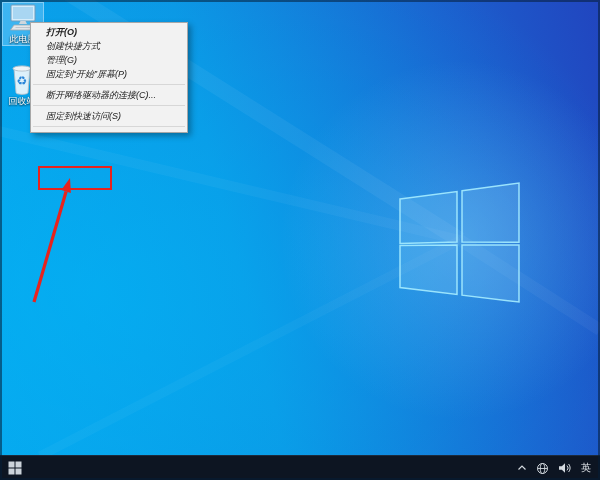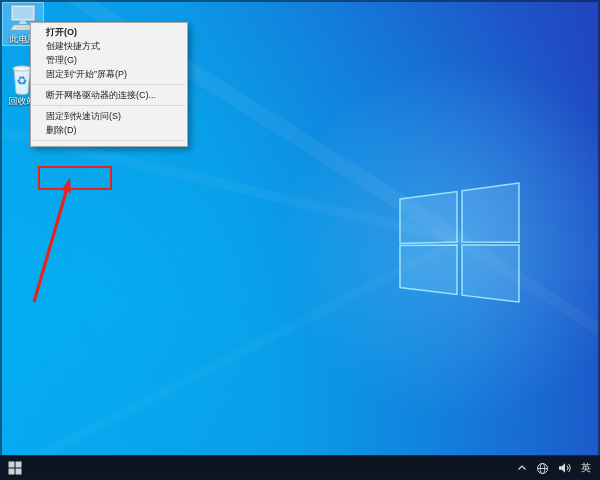--- a/index.html
+++ b/index.html
@@ -35,20 +35,21 @@
     display:block;text-shadow:0 1px 2px rgba(0,0,0,0.75), 0 0 2px rgba(0,0,0,0.4);
     white-space:nowrap;overflow:hidden;
   }
   .icon-glyph{display:block;margin:0 auto;}
   
   .context-menu{
     position:absolute;left:30px;top:22px;width:156px;z-index:5;
     background:#f2f2f2;border:1px solid #a7a7a7;
     box-shadow:3px 3px 6px rgba(0,0,0,0.32);
     padding:2px 0;
+    font-style:italic;
   }
   .menu-item{
     height:14px;line-height:14px;padding-left:15px;padding-right:8px;
     font-size:9px;color:#1b1b1b;white-space:nowrap;cursor:default;
   }
   .menu-item.default{font-weight:bold;}
   .menu-sep{height:1px;background:#d7d7d7;margin:3px 2px;}
   
   .red-box{
     position:absolute;left:38px;top:166px;width:70px;height:20px;
@@ -119,21 +120,20 @@
 
   <div class="context-menu">
     <div class="menu-item default">打开(O)</div>
     <div class="menu-item">创建快捷方式</div>
     <div class="menu-item">管理(G)</div>
     <div class="menu-item">固定到“开始”屏幕(P)</div>
     <div class="menu-sep"></div>
     <div class="menu-item">断开网络驱动器的连接(C)...</div>
     <div class="menu-sep"></div>
     <div class="menu-item">固定到快速访问(S)</div>
-    <div class="menu-item">删除(D)</div>
     <div class="menu-sep"></div>
   </div>
 
   <div class="red-box"></div>
 
   <svg class="arrow-svg" viewBox="0 0 600 480">
     <line x1="34" y1="302" x2="66.1" y2="191.5" stroke="#e8231d" stroke-width="3.2"></line>
     <polygon points="70,178 70.9,192.9 61.3,190.1" fill="#e8231d"></polygon>
   </svg>
 

